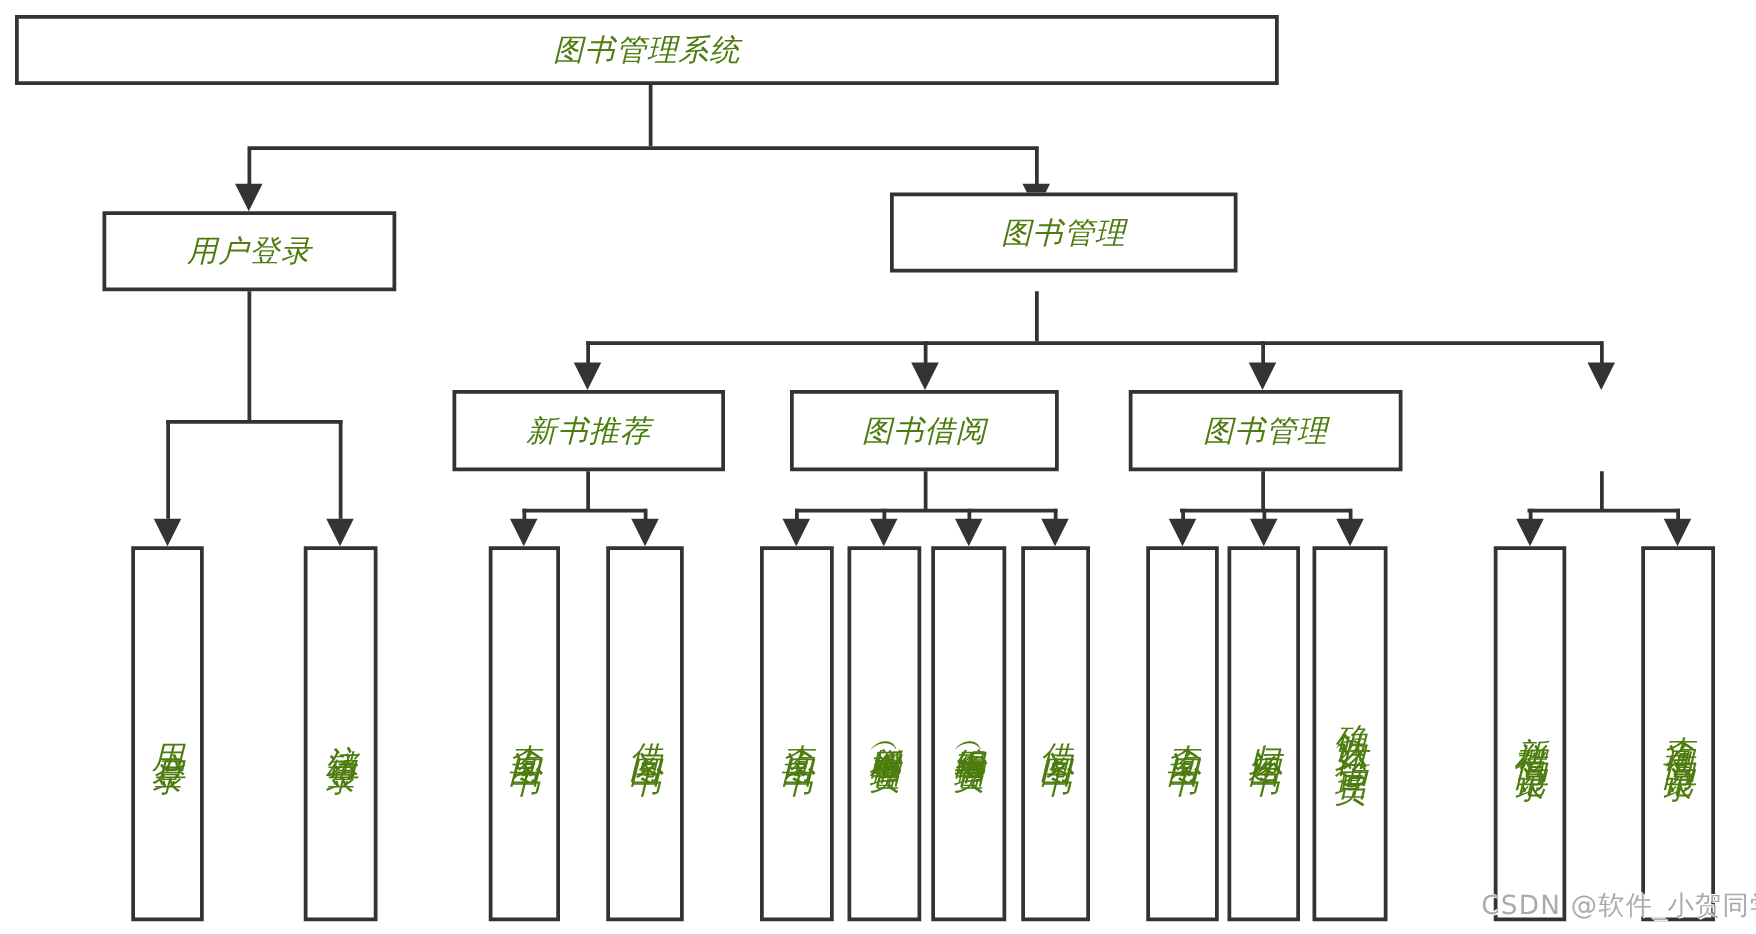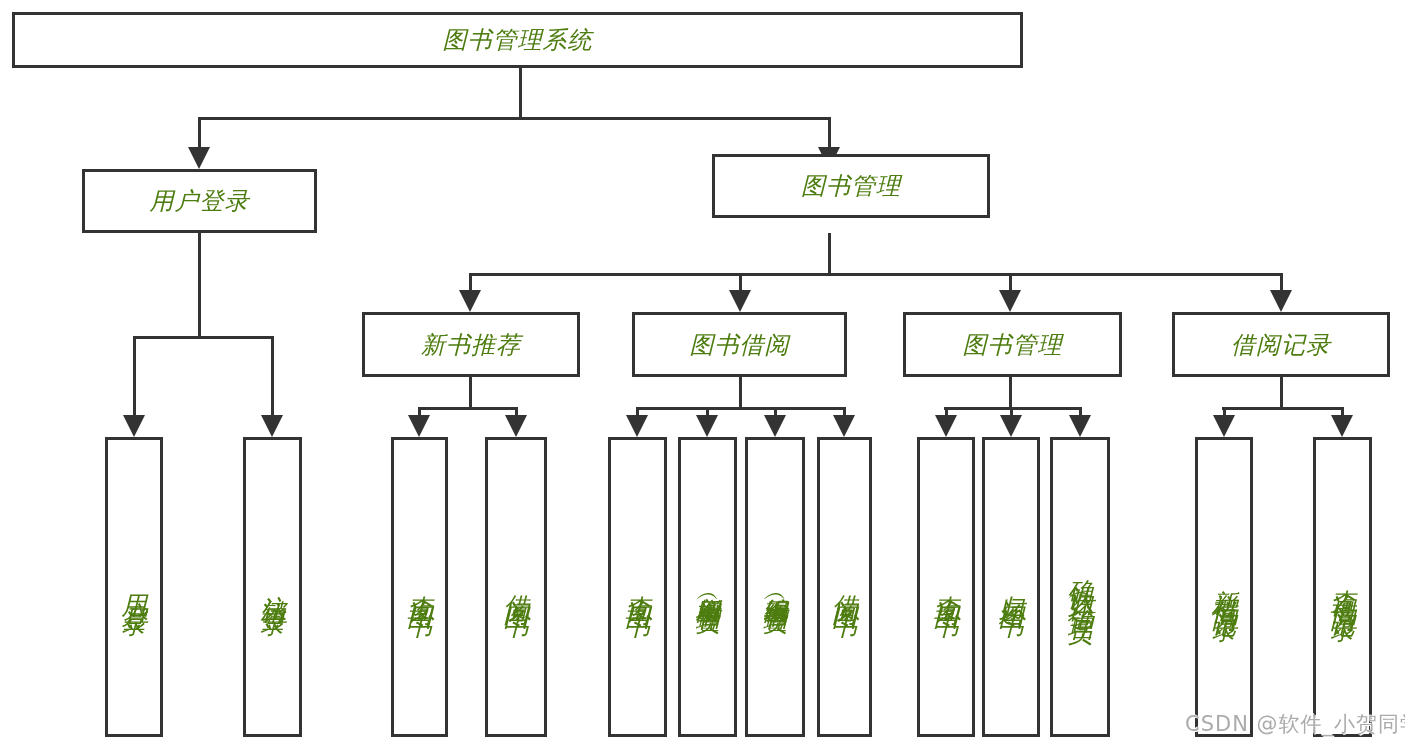--- a/index.html
+++ b/index.html
@@ -84,21 +84,20 @@
   <div class="vl" style="left:739px;top:273px;height:18px;"></div>
   <div class="arr" style="left:729px;top:290px;"></div>
   <div class="vl" style="left:1009px;top:273px;height:18px;"></div>
   <div class="arr" style="left:999px;top:290px;"></div>
   <div class="vl" style="left:1280px;top:273px;height:18px;"></div>
   <div class="arr" style="left:1270px;top:290px;"></div>
 
   <div class="box hbox" style="left:632px;top:312px;width:215px;height:65px;">图书借阅</div>
   <div class="box hbox" style="left:362px;top:312px;width:218px;height:65px;">新书推荐</div>
   <div class="box hbox" style="left:903px;top:312px;width:219px;height:65px;">图书管理</div>
-  <div class="box hbox" style="left:1172px;top:312px;width:218px;height:65px;">借阅记录</div>
 
   <div class="vl" style="left:469px;top:377px;height:31px;"></div>
   <div class="hl" style="left:418px;top:407px;width:99px;"></div>
   <div class="vl" style="left:418px;top:407px;height:9px;"></div>
   <div class="arr" style="left:408px;top:415px;"></div>
   <div class="vl" style="left:515px;top:407px;height:9px;"></div>
   <div class="arr" style="left:505px;top:415px;"></div>
   <div class="box vbox" style="left:391px;top:437px;width:57px;height:300px;">查询图书</div>
   <div class="box vbox" style="left:485px;top:437px;width:62px;height:300px;">借阅图书</div>
 

